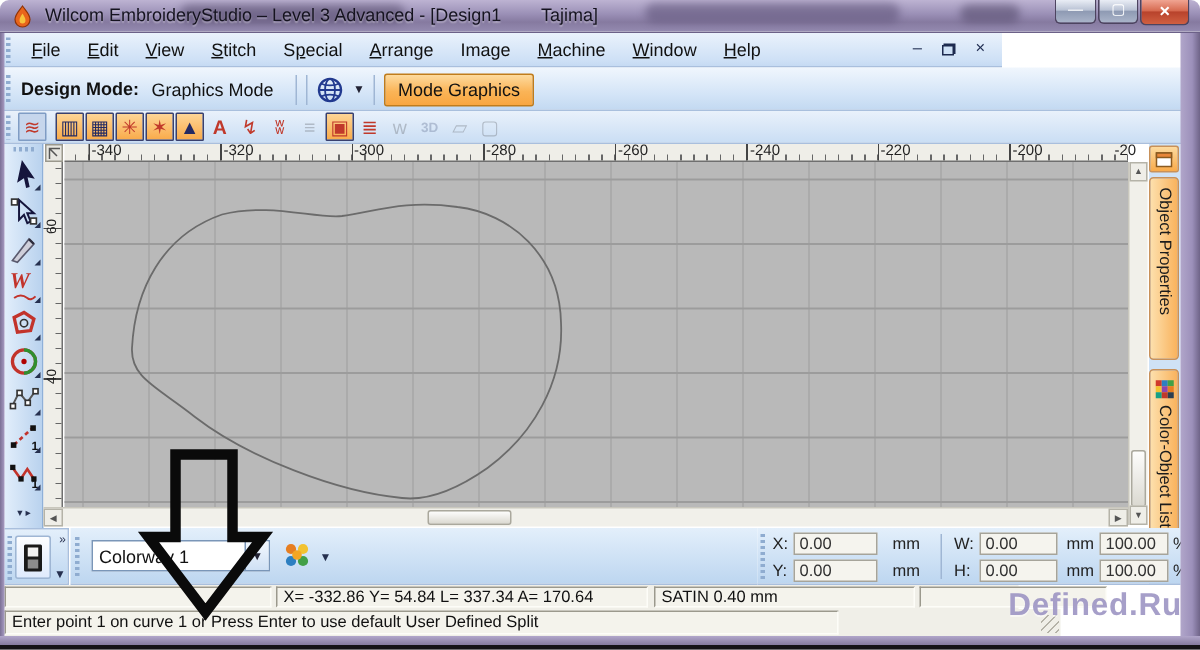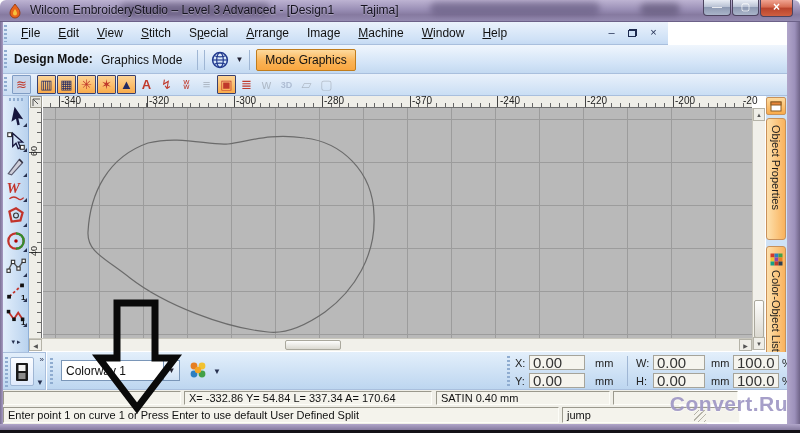--- a/index.html
+++ b/index.html
@@ -125,21 +125,21 @@
   .combo input{position:absolute;left:2px;top:1px;width:98px;height:17px;border:none;outline:none;
     font-family:"Liberation Sans",sans-serif;font-size:12px;color:#111;background:transparent;}
   .combo-btn{position:absolute;right:0;top:0;width:16px;height:19px;
     background:linear-gradient(#f3f8fe,#cfe0f4);border-left:1px solid #7a96b8;
     font-size:8px;color:#223;text-align:center;line-height:19px;}
   .palettebtn{position:absolute;left:142px;top:9px;width:18px;height:18px;}
   .transformbar{left:505px;top:352px;width:282px;height:38px;
     background:linear-gradient(#e3effb,#bdd6f0);border-bottom:1px solid #a9bfdd;}
   .tlabel{position:absolute;font-size:11px;color:#222;}
   .tfield{position:absolute;height:15px;background:#f5f4ee;border:1px solid #a6a49a;
-    font-family:"Liberation Sans",sans-serif;font-size:15px;color:#333;padding:0 3px;width:56px;}
+    font-family:"Liberation Sans",sans-serif;font-size:11px;color:#333;padding:0 3px;width:56px;}
   .tsep{position:absolute;width:1px;height:30px;background:#9fb6d4;top:4px;}
 
   
   .statusbar{left:3px;top:390px;width:676px;height:16px;background:#f0efe8;}
   .spanel{position:absolute;top:1px;height:14px;background:#f4f3ec;
     border:1px solid;border-color:#9b998d #fdfdf8 #fdfdf8 #9b998d;
     font-size:11px;line-height:12px;padding:0 4px;white-space:nowrap;overflow:hidden;}
   .promptbar{left:3px;top:406px;width:704px;height:18px;background:#f0efe8;}
   .ppanel{position:absolute;top:1px;height:16px;background:#f4f3ec;
     border:1px solid;border-color:#9b998d #fdfdf8 #fdfdf8 #9b998d;
@@ -348,21 +348,21 @@
     <svg width="9" height="9" viewBox="0 0 9 9">
       <path d="M1 8 L1 1 L8 1 M1 1 L6 6" stroke="#555" fill="none" stroke-width="1"></path>
     </svg>
   </div>
 
   <div class="abs hruler">
     <span class="hlab" style="left:18px;">-340</span>
     <span class="hlab" style="left:106px;">-320</span>
     <span class="hlab" style="left:193px;">-300</span>
     <span class="hlab" style="left:281px;">-280</span>
-    <span class="hlab" style="left:369px;">-370</span>
+    <span class="hlab" style="left:369px;">-260</span>
     <span class="hlab" style="left:457px;">-240</span>
     <span class="hlab" style="left:544px;">-220</span>
     <span class="hlab" style="left:632px;">-200</span>
     <span class="hlab" style="left:700px;">-20</span>
   </div>
 
   <div class="abs vruler">
     <span class="vlab" style="top:38px;">60</span>
     <span class="vlab" style="top:138px;">40</span>
   </div>
@@ -474,25 +474,24 @@
 
   <div class="abs statusbar">
     <div class="spanel" style="left:0;width:178px;"></div>
     <div class="spanel" style="left:181px;width:248px;">X= -332.86 Y= 54.84 L= 337.34 A= 170.64</div>
     <div class="spanel" style="left:433px;width:174px;">SATIN  0.40 mm</div>
     <div class="spanel" style="left:610px;width:125px;"></div>
   </div>
 
   <div class="abs promptbar">
     <div class="ppanel" style="left:0;width:556px;">Enter point 1 on curve 1 or Press Enter to use default User Defined Split</div>
-    <div class="ppanel" style="left:559px;width:178px;">jump</div>
     <div class="grip"></div>
   </div>
 
-  <div class="abs watermark">Convert.Ru</div>
+  <div class="abs watermark">Defined.Ru</div>
 
   <div class="abs b-left"></div>
   <div class="abs b-right"></div>
   <div class="abs b-bottom"></div>
   <div class="abs b-dark"></div>
 
   <svg class="abs arrow-overlay" width="100" height="125" viewBox="0 0 100 125">
     <polygon points="29,10 67,10 67,65 87,65 49,115 11,65 29,65" fill="none" stroke="#0a0a0a" stroke-width="7" stroke-linejoin="miter"></polygon>
   </svg>
 

